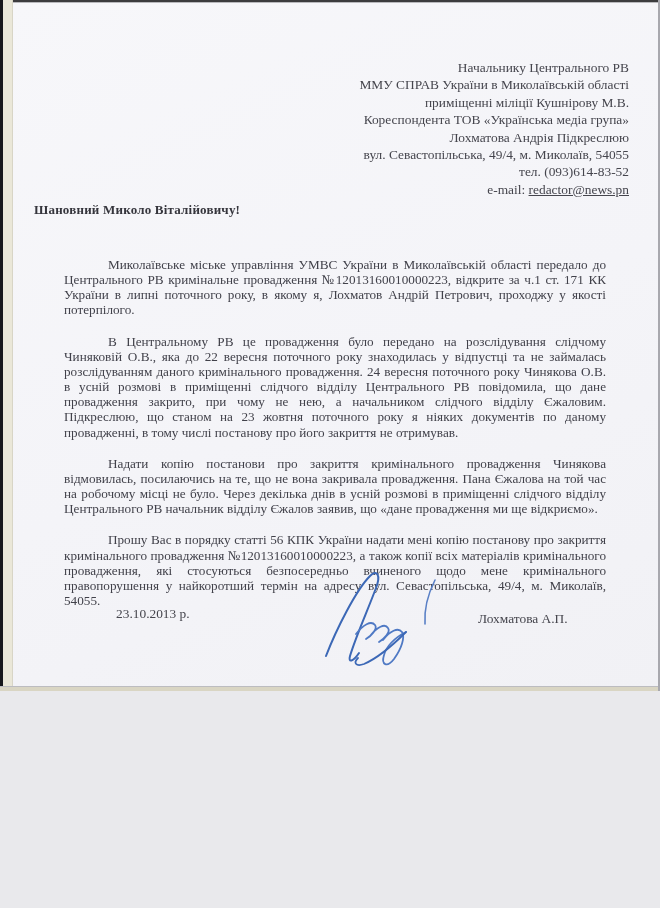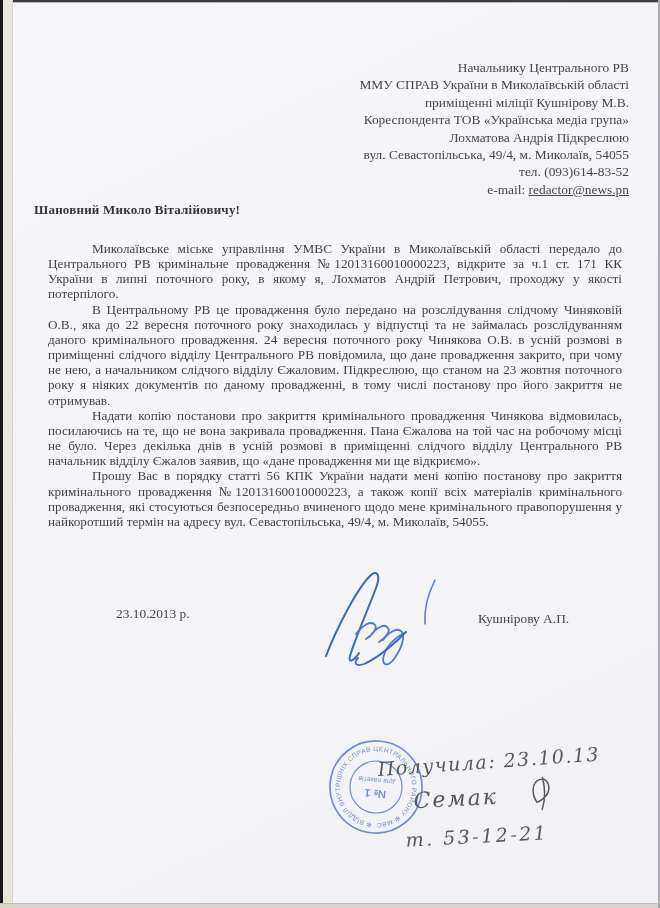--- a/index.html
+++ b/index.html
@@ -2,21 +2,21 @@
 <html><head>
 <meta charset="utf-8">
 <style>
   html,body { margin:0; padding:0; }
   body {
     width:660px; height:908px;
     background:#e9e9ec;
     font-family:"Liberation Serif", serif;
   }
   .scan {
-    position:relative; width:660px; height:908px; overflow:hidden;
+    position:relative; width:660px; height:691px; overflow:hidden;
     background:linear-gradient(155deg,#f7f7fa 0%,#f4f4f8 55%,#f1f1f5 100%);
   }
   
   .edge { position:absolute; }
   .edge-top    { top:0; left:0; right:0; height:2px; background:#3c3c3e; }
   .edge-top2   { top:2px; left:0; right:0; height:1px; background:#b9b9bd; }
   .edge-left-black { top:0; left:0; bottom:0; width:3px; background:#17171a; }
   .edge-left-cream { top:0; left:3px; bottom:0; width:9px; background:#eae7d8; border-right:1px solid #d8d5c6; }
   .edge-bottom { bottom:0; left:0; right:0; height:4px; background:#d9d5c3; border-top:1px solid #bcbcc0; }
   .edge-right  { top:0; right:0; bottom:0; width:2px; background:#a8a8ae; }
@@ -34,21 +34,21 @@
     text-align:left; text-indent:34px;
     font-weight:bold; font-size:13px; color:#35353c;
     letter-spacing:.2px;
   }
 
   
   .body-text {
     position:absolute; top:241px; left:48px; width:574px;
   }
   .body-text p {
-    margin:0; text-align:justify; text-indent:44px;
+    margin:16px; text-align:justify; text-indent:44px;
     font-size:13.2px; line-height:15.15px; color:#41414a;
   }
 
   
   .date-line { position:absolute; left:116px; top:606px; font-size:13.4px; color:#45454d; }
   .signer-name { position:absolute; left:478px; top:611px; font-size:13.4px; color:#45454d; }
   .signature-svg { position:absolute; left:320px; top:566px; width:140px; height:104px; }
 
   
   .stamp {
@@ -105,21 +105,21 @@
 
   <div class="date-line">23.10.2013 р.</div>
 
   <svg class="signature-svg" viewBox="0 0 140 104" fill="none" stroke="#3c68b6" stroke-linecap="round" stroke-linejoin="round">
     <path d="M6,90 C16,64 36,24 50,10 C57,3 61,9 56,22 C47,46 36,70 30,90 C28,97 33,96 39,87" stroke-width="2"></path>
     <path d="M36,68 C43,59 51,54 55,59 C58,63 51,70 46,73 M50,70 C57,61 65,57 68,62 C71,66 64,73 59,76 M63,74 C70,65 78,61 82,66 C85,71 82,82 74,93 C67,102 61,99 64,89 C66,81 74,72 86,66" stroke-width="1.8" stroke="#4f79c4"></path>
     <path d="M86,66 C74,78 58,92 44,98 C36,101 33,97 38,92" stroke-width="1.8" stroke="#3c68b6"></path>
     <path d="M115,14 C108,28 104,44 105,58" stroke-width="1.6" stroke="#5a80c6"></path>
   </svg>
 
-  <div class="signer-name">Кушнірову А.П.</div>
+  <div class="signer-name">Лохматова А.П.</div>
 
   <svg class="stamp" viewBox="0 0 112 112">
     <defs>
       <path id="ringPath" d="M 56,20 A 36,36 0 1 1 55.99,20" fill="none"></path>
     </defs>
     <circle cx="56" cy="56" r="46" fill="none" stroke="#4e71c0" stroke-width="1.7"></circle>
     <circle cx="56" cy="56" r="26" fill="none" stroke="#4e71c0" stroke-width="1.2"></circle>
     <text font-size="6.5" letter-spacing="0.4" fill="#4e71c0">
       <textPath href="#ringPath">✻ ВІДДІЛ ВНУТРІШНІХ СПРАВ ЦЕНТРАЛЬНОГО РАЙОНУ ✻ МВС УКРАЇНИ ✻ м. МИКОЛАЇВ</textPath>
     </text>

